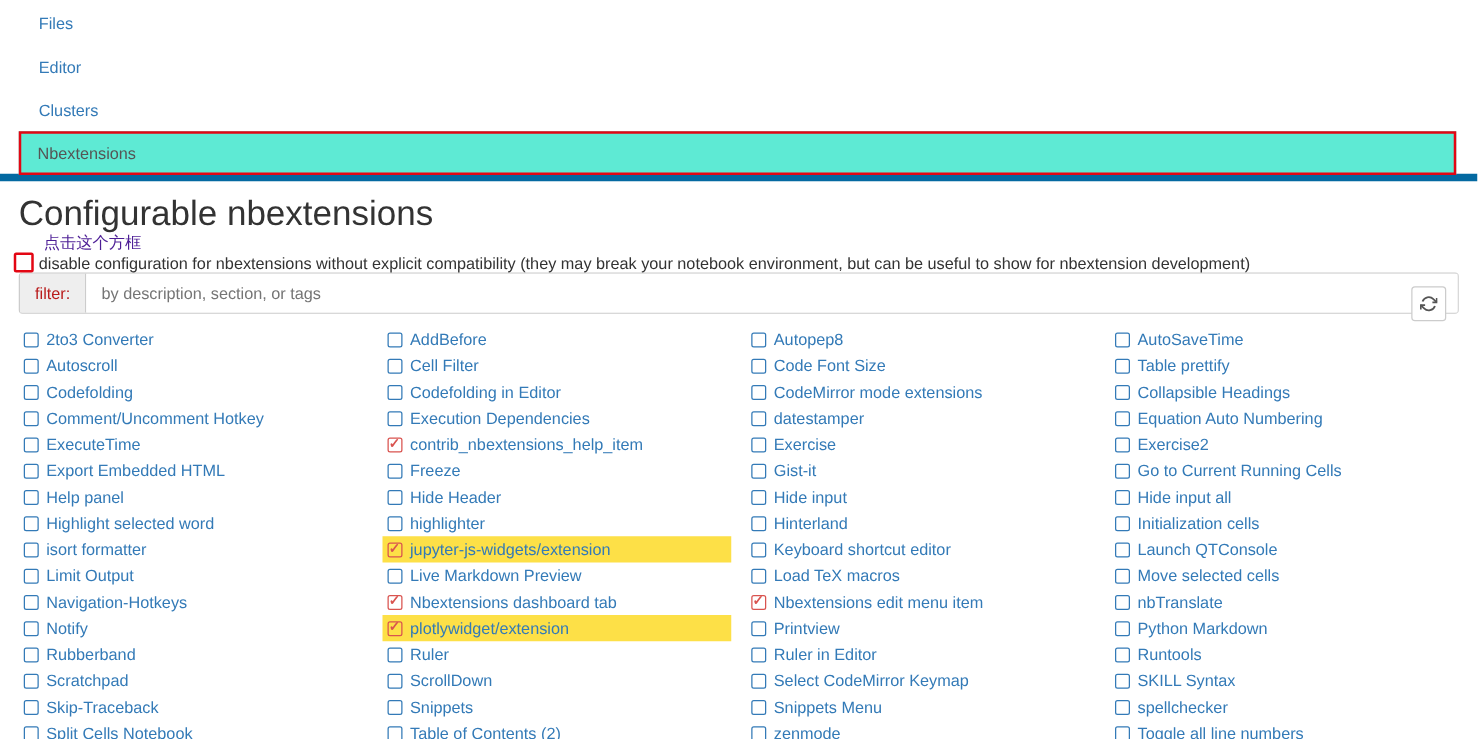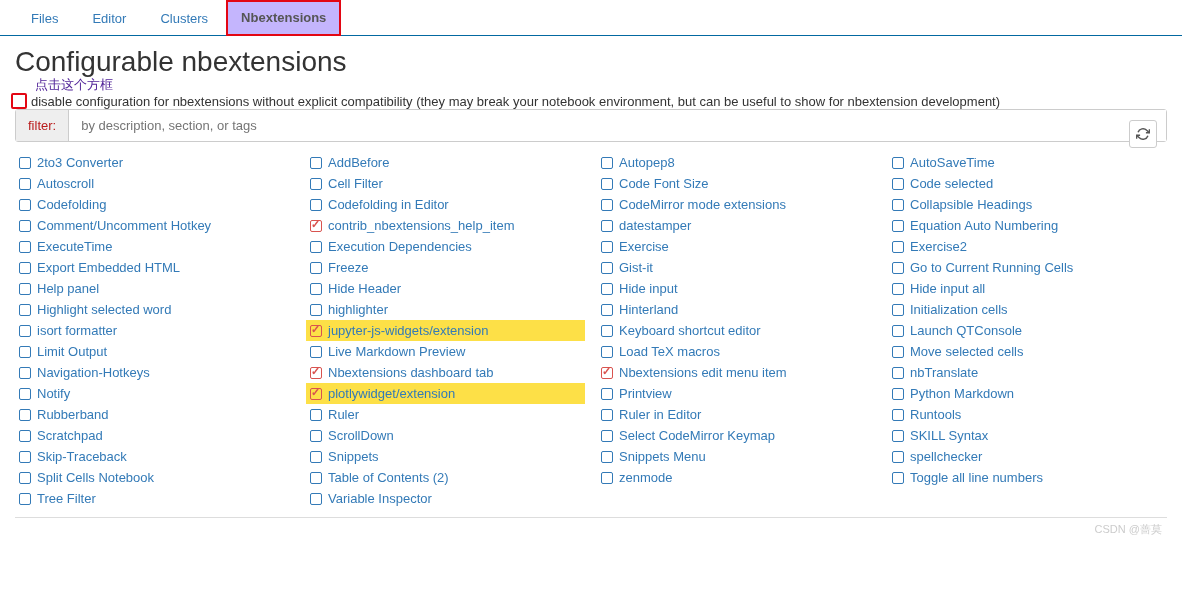--- a/index.html
+++ b/index.html
@@ -1,19 +1,19 @@
 <!DOCTYPE html>
 <html><head>
 <meta charset="utf-8">
 <style>
 * { box-sizing: border-box; margin: 0; padding: 0; }
 body { font-family: "Helvetica Neue", Helvetica, Arial, sans-serif; font-size: 13px; color: #333; background: #fff; width: 1182px; }
-.tabs { display: flex; border-bottom: 1px solid #0369a1; padding: 0 15px; }
+.tabs { display: flex; border-bottom: 6px solid #0369a1; padding: 0 15px; flex-direction: column; }
 .tab { padding: 10px 15px; color: #337ab7; cursor: pointer; border: 1px solid transparent; border-bottom: none; margin-bottom: -1px; border-radius: 4px 4px 0 0; margin-right: 2px; }
-.tab.active { color: #555; background: #c4b5fd; border-color: #ddd; font-weight: bold; }
+.tab.active { color: #555; background: #5eead4; border-color: #ddd; }
 .tab.highlighted { border: 2px solid #e30613; border-radius: 0; padding: 8px 13px; }
 .refresh-btn { margin-left: auto; margin-right: 10px; margin-top: 34px; width: 28px; height: 28px; border: 1px solid #ccc; border-radius: 3px; background: #fff; display: flex; align-items: center; justify-content: center; cursor: pointer; position: absolute; right: 15px; top: 50px; }
 .content { padding: 10px 15px 0 15px; position: relative; }
 h1 { font-size: 28px; font-weight: 500; color: #333; margin-bottom: 5px; }
 .annotation { color: #4c1d95; font-size: 13px; position: absolute; left: 35px; top: 40px; }
 .compat-row { display: flex; align-items: center; margin-bottom: 0; margin-top: 15px; }
 .compat-checkbox { width: 16px; height: 16px; border: 2px solid #e30613; border-radius: 2px; margin-right: 4px; flex-shrink: 0; margin-left: -4px; cursor: pointer; }
 .compat-label { font-size: 13px; color: #333; }
 .filter-row { display: flex; border: 1px solid #ccc; border-radius: 3px; margin-bottom: 10px; }
 .filter-label { background: #eee; padding: 8px 12px; border-right: 1px solid #ccc; color: #b91c1c; font-size: 13px; }
@@ -135,26 +135,26 @@
         </div>
         <div class="ext-item">
           <span class="ext-cb"></span>
           <span>Cell Filter</span>
         </div>
         <div class="ext-item">
           <span class="ext-cb"></span>
           <span>Codefolding in Editor</span>
         </div>
         <div class="ext-item">
+          <span class="ext-cb"></span>
+          <span>Execution Dependencies</span>
+        </div>
+        <div class="ext-item">
           <span class="ext-cb checked"></span>
           <span>contrib_nbextensions_help_item</span>
-        </div>
-        <div class="ext-item">
-          <span class="ext-cb"></span>
-          <span>Execution Dependencies</span>
         </div>
         <div class="ext-item">
           <span class="ext-cb"></span>
           <span>Freeze</span>
         </div>
         <div class="ext-item">
           <span class="ext-cb"></span>
           <span>Hide Header</span>
         </div>
         <div class="ext-item">
@@ -264,21 +264,21 @@
           <span>zenmode</span>
         </div>
       </div>
       <div class="ext-col">
         <div class="ext-item">
           <span class="ext-cb"></span>
           <span>AutoSaveTime</span>
         </div>
         <div class="ext-item">
           <span class="ext-cb"></span>
-          <span>Code selected</span>
+          <span>Table prettify</span>
         </div>
         <div class="ext-item">
           <span class="ext-cb"></span>
           <span>Collapsible Headings</span>
         </div>
         <div class="ext-item">
           <span class="ext-cb"></span>
           <span>Equation Auto Numbering</span>
         </div>
         <div class="ext-item">

